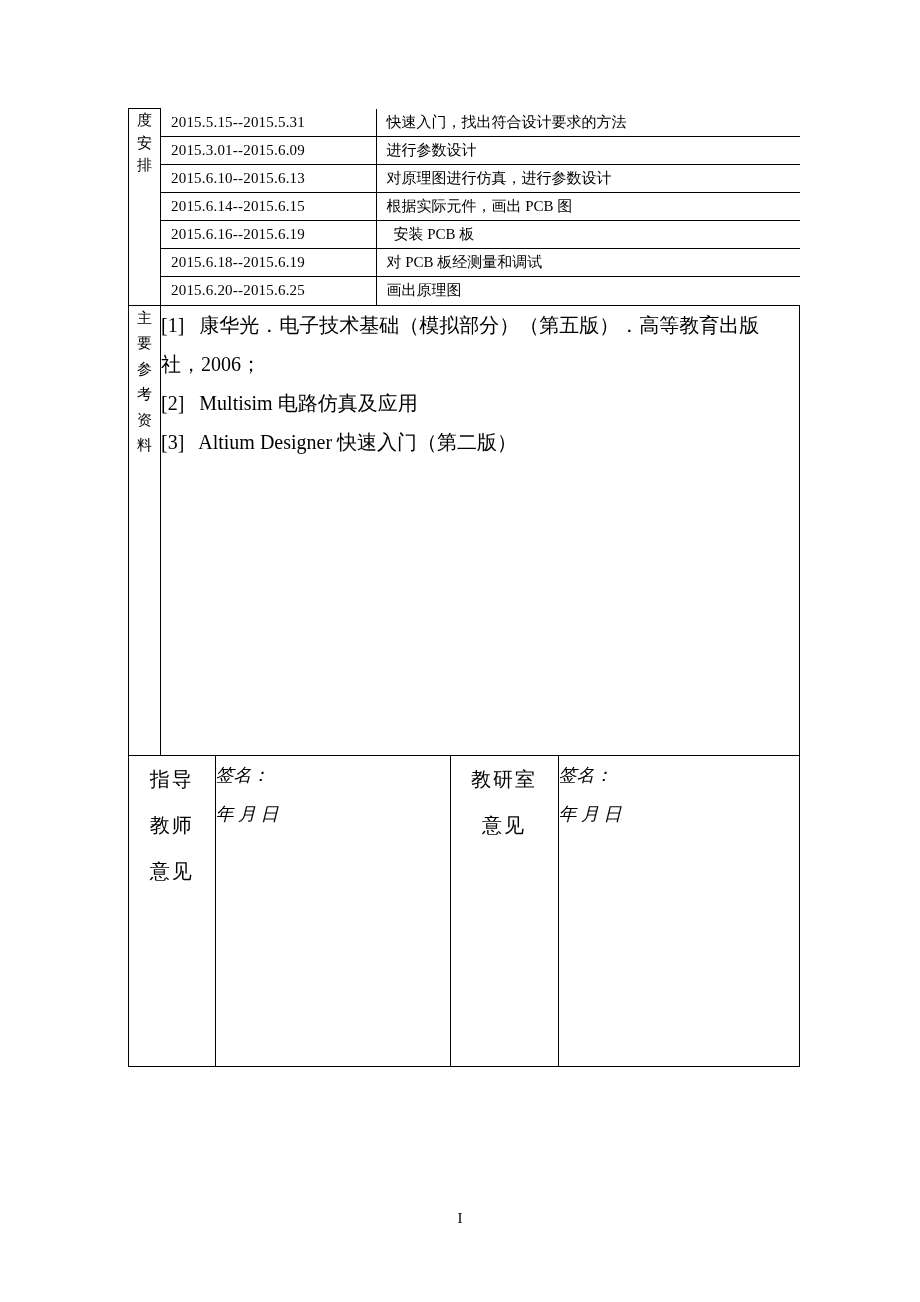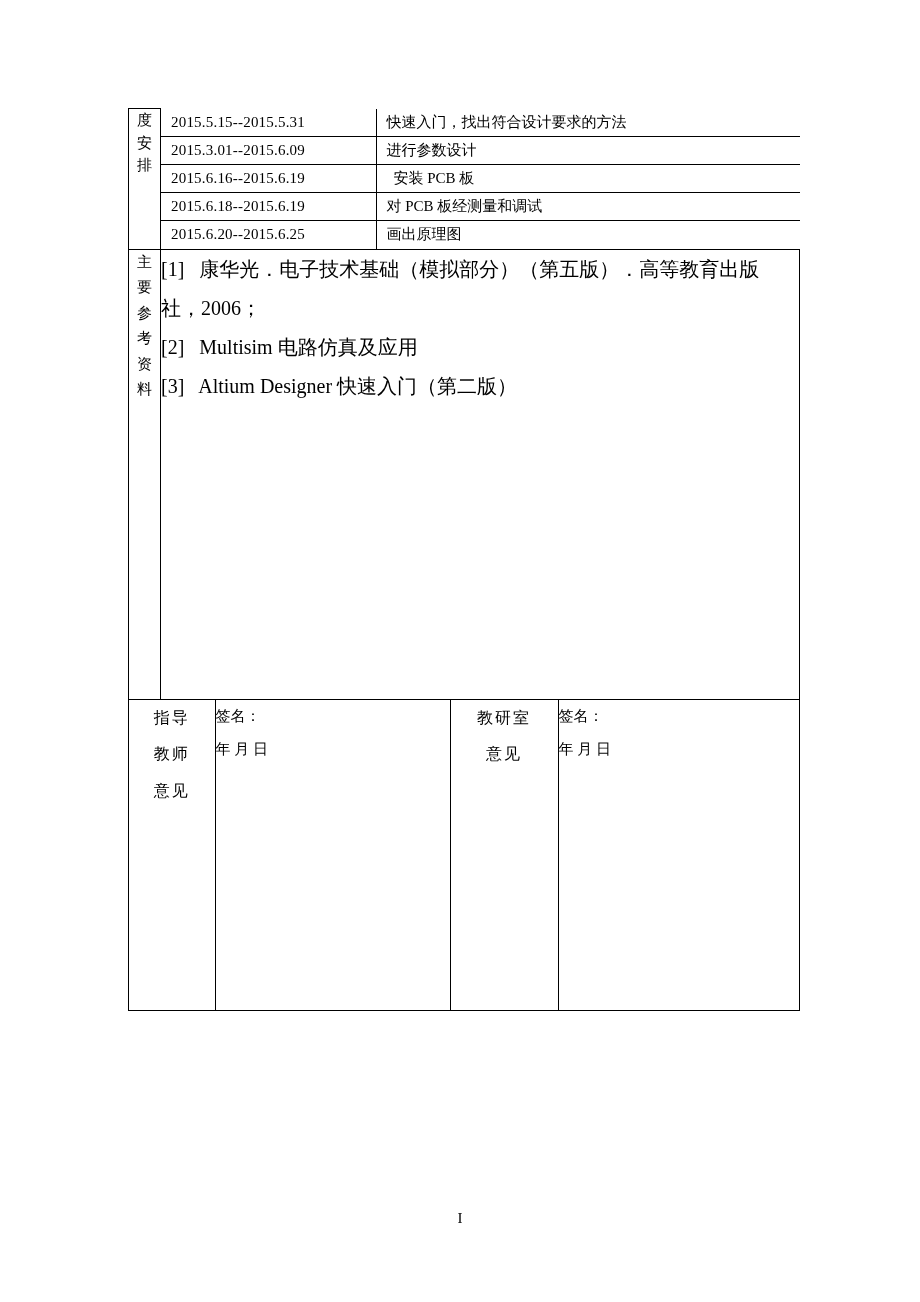--- a/index.html
+++ b/index.html
@@ -66,29 +66,30 @@
     font-size: 20px;
   }
   .refs-cell .line { display: block; white-space: pre-wrap; }
 
   .sig-row td {
     height: 310px;
     vertical-align: middle;
   }
   .sig-label {
     text-align: center;
-    font-size: 16px;
+    font-size: 20px;
     line-height: 2.3;
     padding: 0 12px;
     letter-spacing: 2px;
   }
   .sig-body {
     padding: 110px 18px 20px 20px;
-    font-size: 15px;
+    font-size: 18px;
     line-height: 2.2;
+    font-style: italic;
   }
   .page-footer {
     position: absolute;
     left: 0; right: 0;
     top: 1210px;
     text-align: center;
     font-family: "Times New Roman", serif;
     font-size: 15px;
   }
 </style>
@@ -110,20 +111,28 @@
       <td style="padding:0; border:none;">
         <table class="sched">
           <tbody>
                 <tr>
                   <td class="dcol" style="border-top: none; border-left: none;">2015.5.15--2015.5.31</td>
                   <td class="tcol" style="border-top: none; border-right: none;">快速入门，找出符合设计要求的方法</td>
                 </tr>
                 <tr>
                   <td class="dcol" style="border-left: none;">2015.3.01--2015.6.09</td>
                   <td class="tcol" style="border-right: none;">进行参数设计</td>
+                </tr>
+                <tr>
+                  <td class="dcol" style="border-left: none;">2015.6.10--2015.6.13</td>
+                  <td class="tcol" style="border-right: none;">对原理图进行仿真，进行参数设计</td>
+                </tr>
+                <tr>
+                  <td class="dcol" style="border-left: none;">2015.6.14--2015.6.15</td>
+                  <td class="tcol" style="border-right: none;">根据实际元件，画出 PCB 图</td>
                 </tr>
                 <tr>
                   <td class="dcol" style="border-left: none;">2015.6.16--2015.6.19</td>
                   <td class="tcol" style="border-right: none; padding-left: 17px;">安装 PCB 板</td>
                 </tr>
                 <tr>
                   <td class="dcol" style="border-left: none;">2015.6.18--2015.6.19</td>
                   <td class="tcol" style="border-right: none;">对 PCB 板经测量和调试</td>
                 </tr>
                 <tr>

